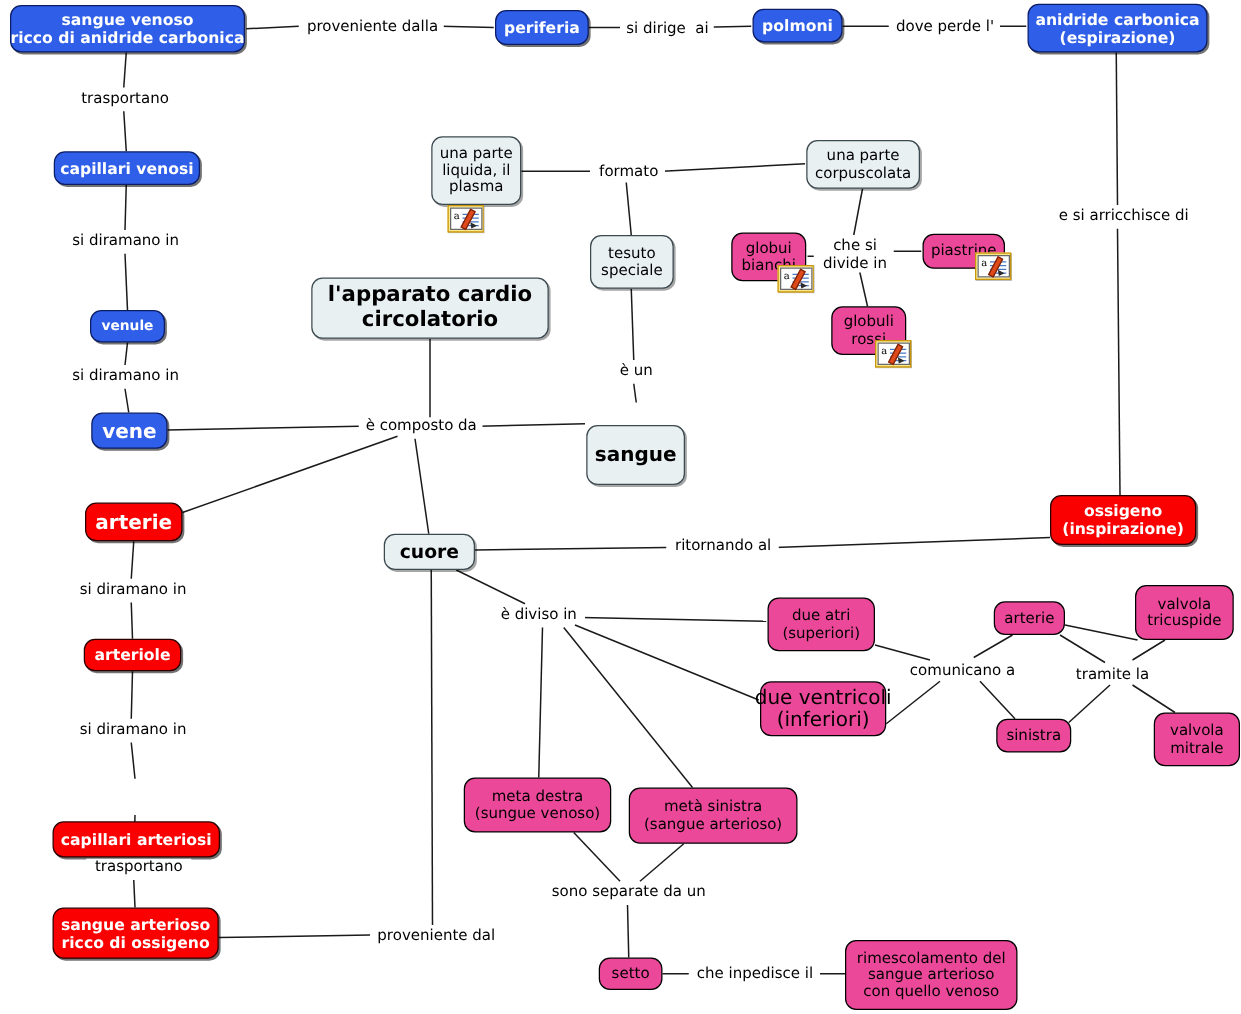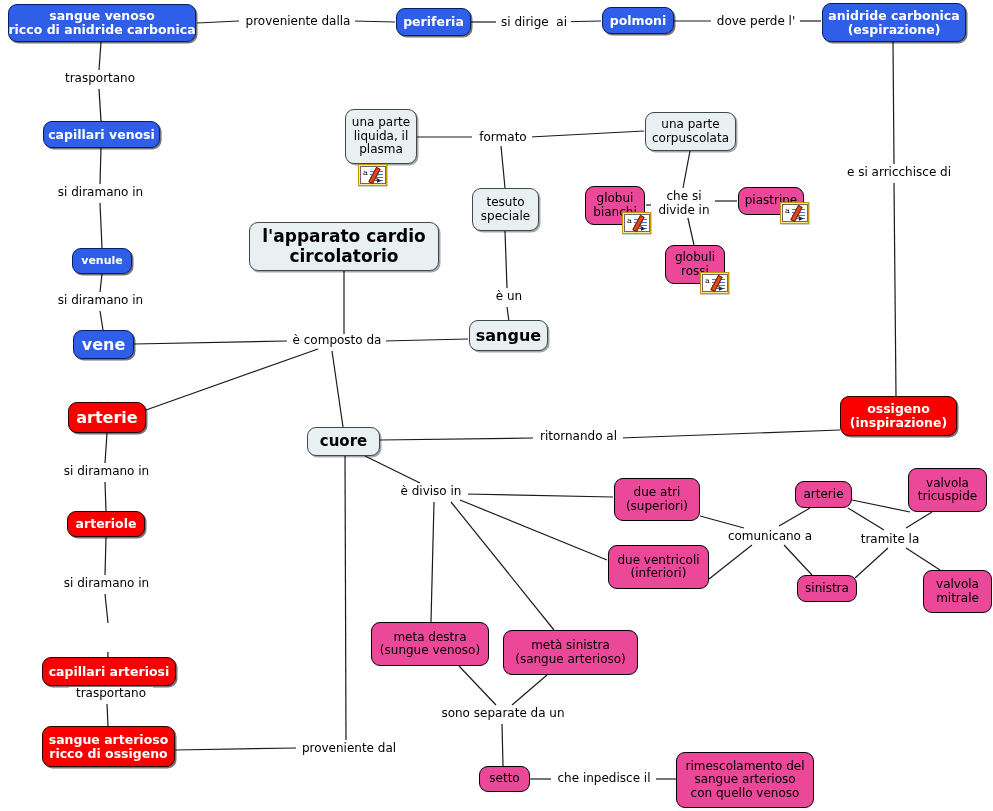--- a/index.html
+++ b/index.html
@@ -172,37 +172,37 @@
       <div class="node n-blue" style="left: 73px; top: 330px; width: 61px; height: 29px; font-size: 16px;">vene</div>
       <div class="node n-red" style="left: 68px; top: 402px; width: 78px; height: 31px; font-size: 16px;">arterie</div>
       <div class="node n-red" style="left: 67px; top: 511px; width: 78px; height: 26px; font-size: 12.5px;">arteriole</div>
       <div class="node n-red" style="left: 42px; top: 657px; width: 134px; height: 29px; font-size: 12.5px;">capillari arteriosi</div>
       <div class="node n-red" style="left: 42px; top: 726px; width: 133px; height: 41px; font-size: 12.5px;">sangue arterioso
 ricco di ossigeno</div>
       <div class="node n-red" style="left: 840px; top: 396px; width: 117px; height: 40px; font-size: 12.5px;">ossigeno
 (inspirazione)</div>
       <div class="node n-pale bold" style="left: 249px; top: 222px; width: 190px; height: 49px; font-size: 17px;">l'apparato cardio
 circolatorio</div>
-      <div class="node n-pale bold" style="left: 469px; top: 320px; width: 79px; height: 31px; font-size: 16px;">sangue</div>
+      <div class="node n-pale bold" style="left: 469px; top: 340px; width: 79px; height: 48px; font-size: 16px;">sangue</div>
       <div class="node n-pale bold" style="left: 307px; top: 427px; width: 73px; height: 29px; font-size: 15px;">cuore</div>
       <div class="node n-pale" style="left: 345px; top: 109px; width: 72px; height: 55px; font-size: 12px;">una parte
 liquida, il
 plasma</div>
       <div class="node n-pale" style="left: 645px; top: 112px; width: 91px; height: 39px; font-size: 12px;">una parte
 corpuscolata</div>
       <div class="node n-pale" style="left: 472px; top: 188px; width: 67px; height: 43px; font-size: 12px;">tesuto
 speciale</div>
       <div class="node n-white" style="left: 585px; top: 186px; width: 60px; height: 39px; font-size: 12px;">globui
 bianchi</div>
       <div class="node n-white" style="left: 738px; top: 187px; width: 66px; height: 28px; font-size: 12px;">piastrine</div>
       <div class="node n-white" style="left: 665px; top: 245px; width: 60px; height: 39px; font-size: 12px;">globuli
 rossi</div>
       <div class="node n-white" style="left: 614px; top: 478px; width: 86px; height: 43px; font-size: 12px;">due atri
 (superiori)</div>
-      <div class="node n-white" style="left: 608px; top: 545px; width: 101px; height: 44px; font-size: 12px;">due ventricoli
+      <div class="node n-white" style="left: 608px; top: 545px; width: 101px; height: 44px; font-size: 16px;">due ventricoli
 (inferiori)</div>
       <div class="node n-white" style="left: 795px; top: 481px; width: 57px; height: 27px; font-size: 12px;">arterie</div>
       <div class="node n-white" style="left: 797px; top: 575px; width: 60px; height: 27px; font-size: 12px;">sinistra</div>
       <div class="node n-white" style="left: 908px; top: 468px; width: 79px; height: 44px; font-size: 12px;">valvola
 tricuspide</div>
       <div class="node n-white" style="left: 923px; top: 570px; width: 69px; height: 43px; font-size: 12px;">valvola
 mitrale</div>
       <div class="node n-white" style="left: 371px; top: 622px; width: 118px; height: 44px; font-size: 12px;">meta destra
 (sungue venoso)</div>
       <div class="node n-white" style="left: 503px; top: 630px; width: 135px; height: 45px; font-size: 12px;">metà sinistra

